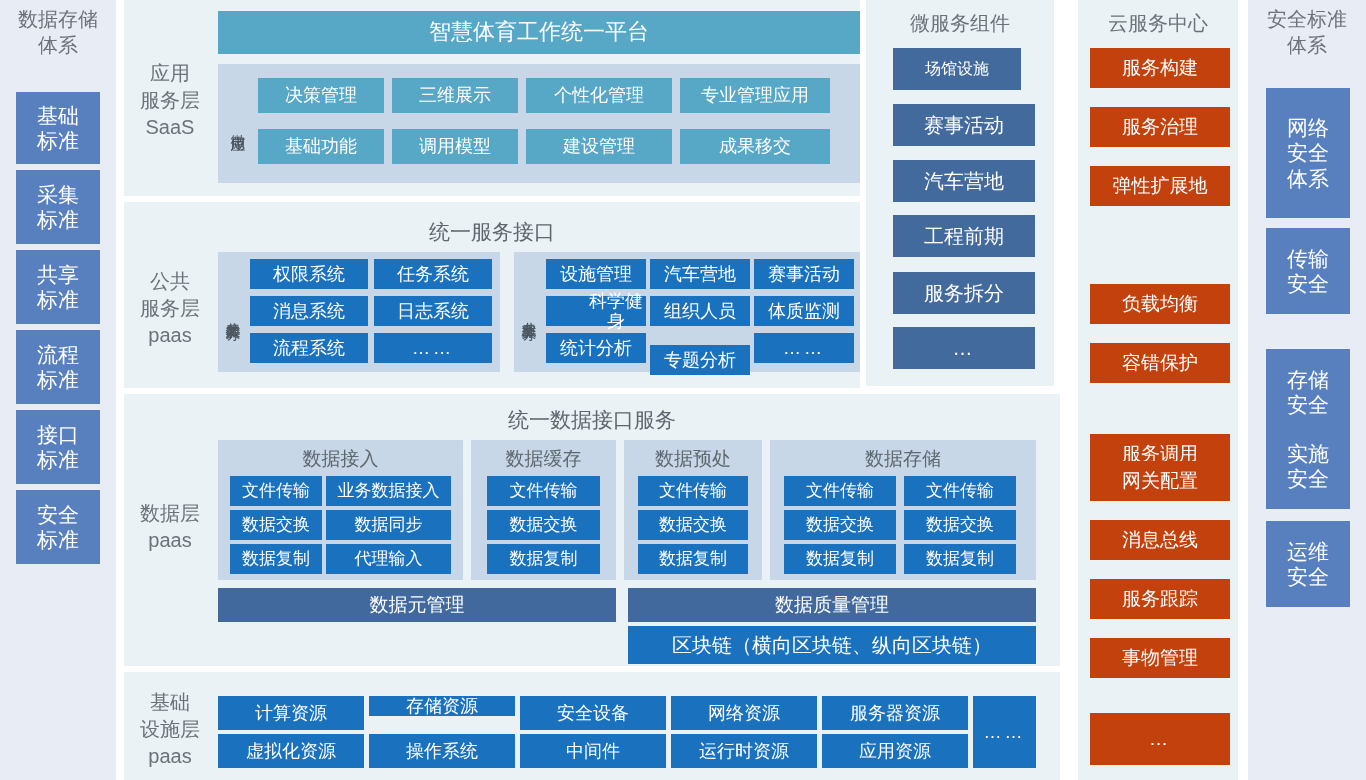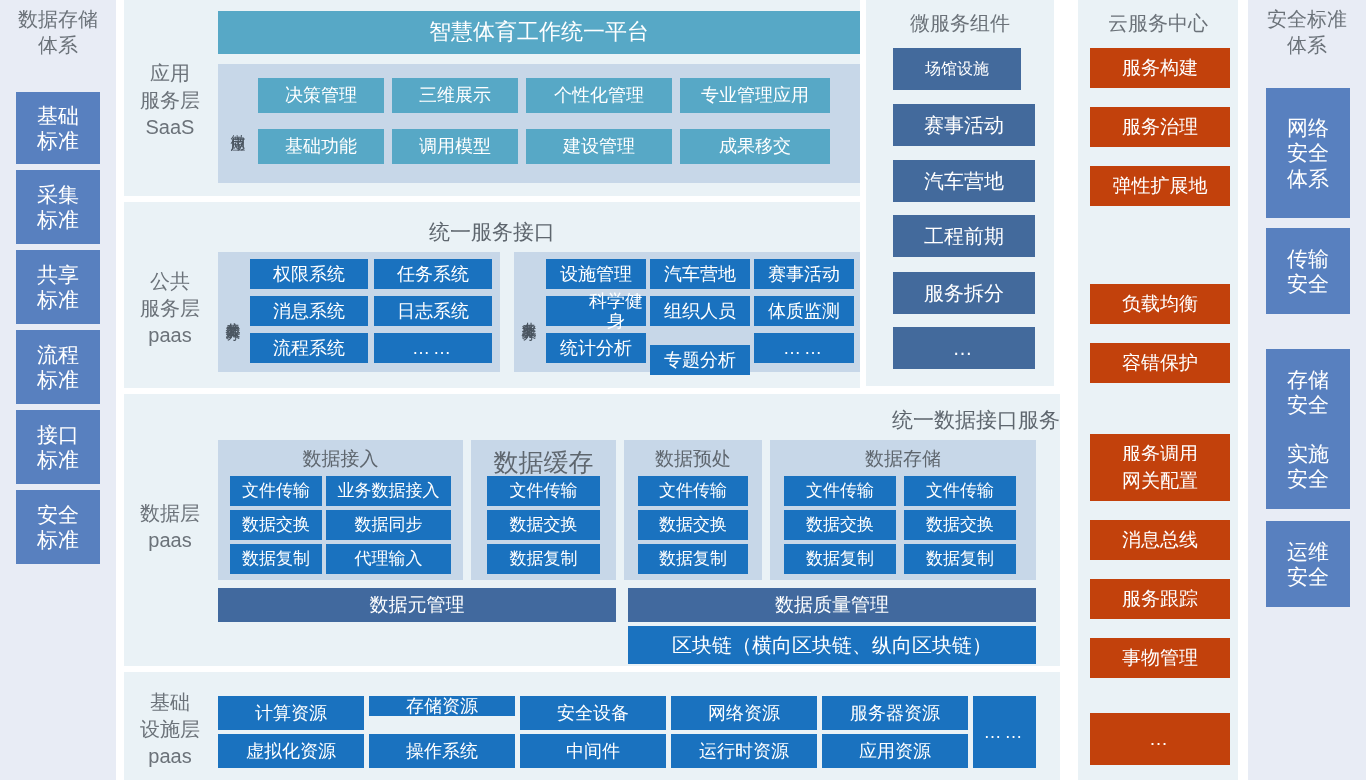--- a/index.html
+++ b/index.html
@@ -210,21 +210,21 @@
       <div class="box c-blue" style="position:absolute;left:136px;top:81px;width:100px;height:30px;font-size:18px;margin-top:12px;">
           <span>专题分析</span>
         </div>
       <div class="box c-blue dots" style="position:absolute;left:240px;top:81px;width:100px;height:30px;font-size:18px;">
           <span>……</span>
         </div>
     </div>
   </div>
 
   <div class="panel" style="position:absolute;left:124px;top:394px;width:936px;height:272px;">
-    <div class="panel-head" style="position:absolute;left:0;top:12px;width:936px;text-align:right;">
+    <div class="panel-head" style="position:absolute;left:0;top:12px;width:936px;">
       <span>统一数据接口服务</span>
     </div>
     <div class="layer-label" style="position:absolute;left:4px;top:98px;width:84px;height:70px;">
       <div>
         <div>数据层</div>
         <div>paas</div>
       </div>
     </div>
 
     <div class="group" style="position:absolute;left:94px;top:46px;width:245px;height:140px;">
@@ -243,21 +243,21 @@
         </div>
       <div class="box c-blue" style="position:absolute;left:12px;top:104px;width:92px;height:30px;font-size:17px;">
           <span>数据复制</span>
         </div>
       <div class="box c-blue" style="position:absolute;left:108px;top:104px;width:125px;height:30px;font-size:17px;">
           <span>代理输入</span>
         </div>
     </div>
 
     <div class="group" style="position:absolute;left:347px;top:46px;width:145px;height:140px;">
-      <div style="position:absolute;left:0;top:6px;width:145px;text-align:center;color:#5e666e;font-size:25px;">数据缓存</div>
+      <div style="position:absolute;left:0;top:6px;width:145px;text-align:center;color:#5e666e;font-size:19px;">数据缓存</div>
       <div class="box c-blue" style="position:absolute;left:16px;top:36px;width:113px;height:30px;font-size:17px;">
           <span>文件传输</span>
         </div>
       <div class="box c-blue" style="position:absolute;left:16px;top:70px;width:113px;height:30px;font-size:17px;">
           <span>数据交换</span>
         </div>
       <div class="box c-blue" style="position:absolute;left:16px;top:104px;width:113px;height:30px;font-size:17px;">
           <span>数据复制</span>
         </div>
     </div>

